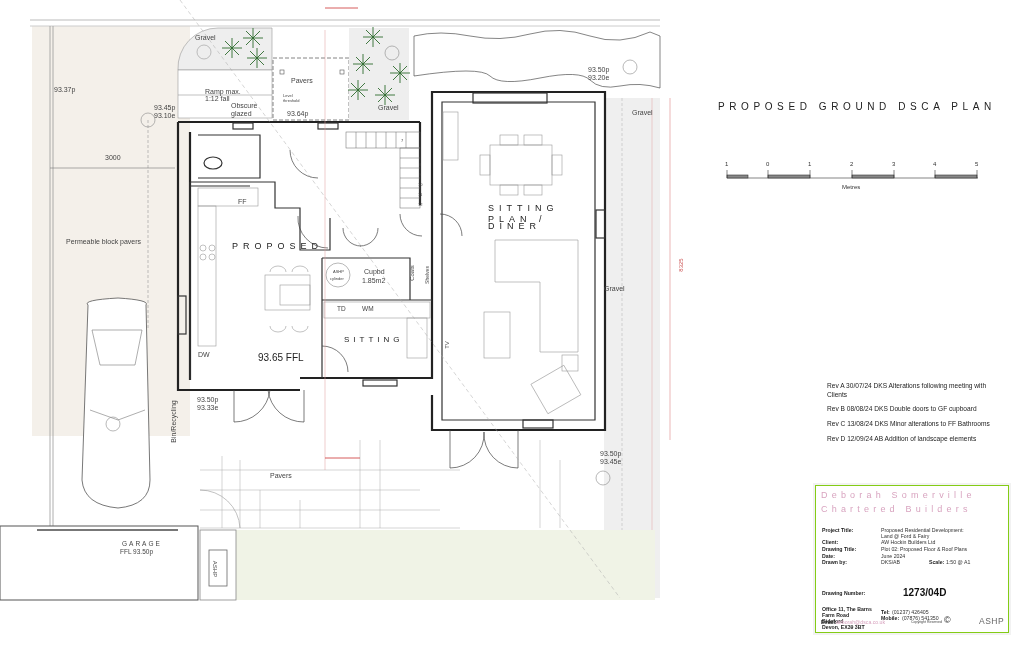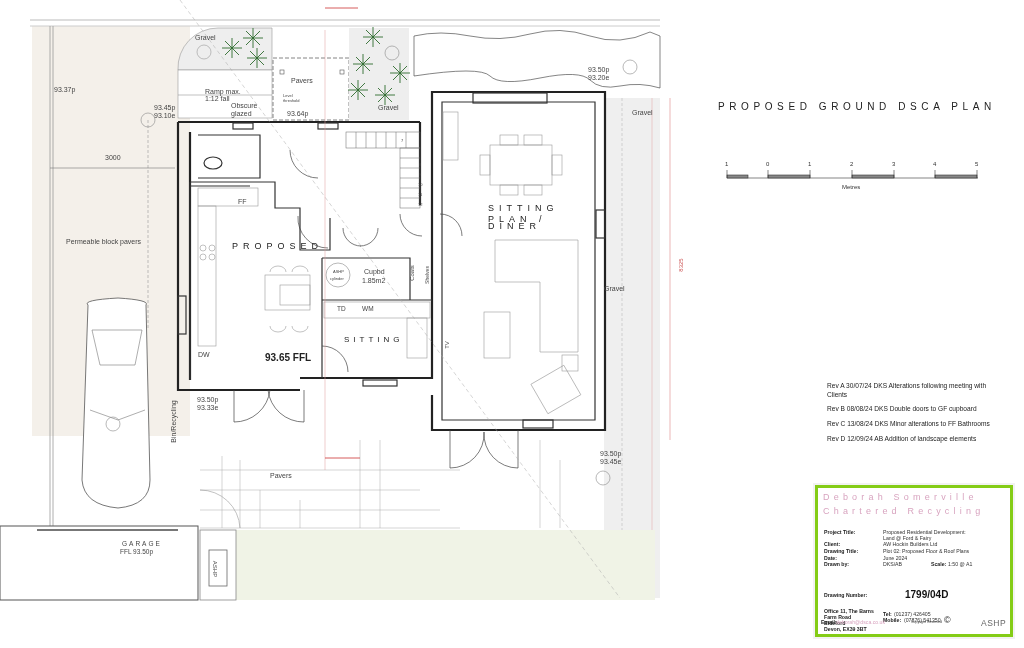--- a/index.html
+++ b/index.html
@@ -4,21 +4,21 @@
 <style>
   html, body { margin:0; padding:0; background:#ffffff; }
   body { width:1024px; height:648px; position:relative; overflow:hidden; font-family:"Liberation Sans", sans-serif; color:#333; }
   .abs { position:absolute; }
   .lbl { position:absolute; font-size:7px; color:#444; white-space:nowrap; }
   .room { position:absolute; font-size:9px; letter-spacing:5px; color:#222; white-space:nowrap; line-height:12px; }
   svg.plan { position:absolute; left:0; top:0; }
   .title { position:absolute; left:718px; top:101px; font-size:10px; letter-spacing:4.6px; color:#222; white-space:nowrap; }
   .scale-lbl { position:absolute; font-size:6px; color:#333; }
   .rev { position:absolute; left:827px; font-size:6.6px; color:#222; white-space:nowrap; line-height:9px; }
-  .tb { position:absolute; left:815px; top:485px; width:192px; height:146px; border:3px solid #84cc16; box-shadow:0 0 0 2px #f2f2f2; background:#fff; }
+  .tb { position:absolute; left:815px; top:485px; width:192px; height:146px; border:1px solid #84cc16; box-shadow:0 0 0 2px #f2f2f2; background:#fff; }
   .tb .firm { position:absolute; left:5px; font-size:9px; letter-spacing:4.2px; color:#d8a3bf; white-space:nowrap; }
   .tb .k { position:absolute; left:6px; font-size:5.2px; font-weight:bold; color:#222; white-space:nowrap; }
   .tb .v { position:absolute; left:65px; font-size:5.2px; color:#333; white-space:nowrap; }
   .tb .dn { position:absolute; left:87px; top:101px; font-size:10px; font-weight:bold; color:#111; }
   .tb .dsca { position:absolute; left:163px; top:130px; font-size:8.5px; color:#666; letter-spacing:0.5px; }
 </style>
 </head>
 <body>
 
 <svg class="plan" width="1024" height="648" viewBox="0 0 1024 648">
@@ -263,21 +263,21 @@
 <div class="room" style="left:488px;top:202px">SITTING</div>
 <div class="room" style="left:488px;top:213px">PLAN /</div>
 <div class="room" style="left:488px;top:220px">DINER</div>
 <div class="room" style="left:344px;top:334px;font-size:8px;letter-spacing:4px">SITTING</div>
 <div class="lbl" style="left:364px;top:268px;font-size:7px">Cupbd</div>
 <div class="lbl" style="left:362px;top:277px;font-size:7px">1.85m2</div>
 <div class="lbl" style="left:404px;top:270px;font-size:6px;transform:rotate(-90deg)">Coats</div>
 <div class="lbl" style="left:418px;top:272px;font-size:5px;transform:rotate(-90deg)">Shelves</div>
 <div class="lbl" style="left:333px;top:269px;font-size:4px">ASHP</div>
 <div class="lbl" style="left:330px;top:276px;font-size:4px">cylinder</div>
-<div class="lbl" style="left:265px;top:352px;font-size:10px;font-weight:bold;color:#222">93.65 FFL</div>
+<div class="lbl" style="left:258px;top:352px;font-size:10px;font-weight:normal;color:#222">93.65 FFL</div>
 <div class="lbl" style="left:122px;top:540px;font-size:6.5px;letter-spacing:2px">GARAGE</div>
 <div class="lbl" style="left:120px;top:548px;font-size:6.5px">FFL 93.50p</div>
 
 <div class="lbl" style="left:238px;top:198px;font-size:7px">FF</div>
 <div class="lbl" style="left:198px;top:351px;font-size:7px">DW</div>
 <div class="lbl" style="left:337px;top:305px;font-size:6.5px">TD</div>
 <div class="lbl" style="left:362px;top:305px;font-size:6.5px">WM</div>
 <div class="lbl" style="left:443px;top:342px;font-size:6px;transform:rotate(-90deg)">TV</div>
 <div class="lbl" style="left:207px;top:566px;font-size:6px;transform:rotate(90deg)">ASHP</div>
 <div class="lbl" style="left:401px;top:138px;font-size:4px">7</div>
@@ -316,38 +316,38 @@
 <div class="lbl" style="left:600px;top:458px">93.45e</div>
 
 <div class="rev" style="top:381px">Rev A  30/07/24  DKS  Alterations following meeting with</div>
 <div class="rev" style="top:390px">Clients</div>
 <div class="rev" style="top:404px">Rev B  08/08/24  DKS  Double doors to GF cupboard</div>
 <div class="rev" style="top:419px">Rev C  13/08/24  DKS  Minor alterations to FF Bathrooms</div>
 <div class="rev" style="top:434px">Rev D 12/09/24  AB Addition of landscape elements</div>
 
 <div class="tb">
   <div class="firm" style="top:4px">Deborah Somerville</div>
-  <div class="firm" style="top:18px">Chartered Recycling</div>
+  <div class="firm" style="top:18px">Chartered Builders</div>
 
   <div class="k" style="top:41px">Project Title:</div>
   <div class="v" style="top:41px">Proposed Residential Development:</div>
   <div class="v" style="top:47px">Land @ Ford &amp; Fairy</div>
   <div class="k" style="top:53px">Client:</div>
   <div class="v" style="top:53px">AW Hockin Builders Ltd</div>
   <div class="k" style="top:60px">Drawing Title:</div>
   <div class="v" style="top:60px">Plot 02: Proposed Floor &amp; Roof Plans</div>
   <div class="k" style="top:67px">Date:</div>
   <div class="v" style="top:67px">June 2024</div>
   <div class="k" style="top:73px">Drawn by:</div>
   <div class="v" style="top:73px">DKS/AB</div>
   <div class="k" style="top:73px;left:113px">Scale:</div>
   <div class="v" style="top:73px;left:130px">1:50 @ A1</div>
 
   <div class="k" style="top:104px">Drawing Number:</div>
-  <div class="dn">1799/04D</div>
+  <div class="dn">1273/04D</div>
 
   <div class="k" style="top:120px">Office 11, The Barns</div>
   <div class="k" style="top:126px">Farm Road</div>
   <div class="k" style="top:132px">Bideford</div>
   <div class="k" style="top:138px">Devon, EX39 3BT</div>
   <div class="k" style="top:123px;left:65px">Tel:</div>
   <div class="v" style="top:123px;left:76px">(01237) 426405</div>
   <div class="k" style="top:129px;left:65px">Mobile:</div>
   <div class="v" style="top:129px;left:86px">(07876) 541350</div>
 

